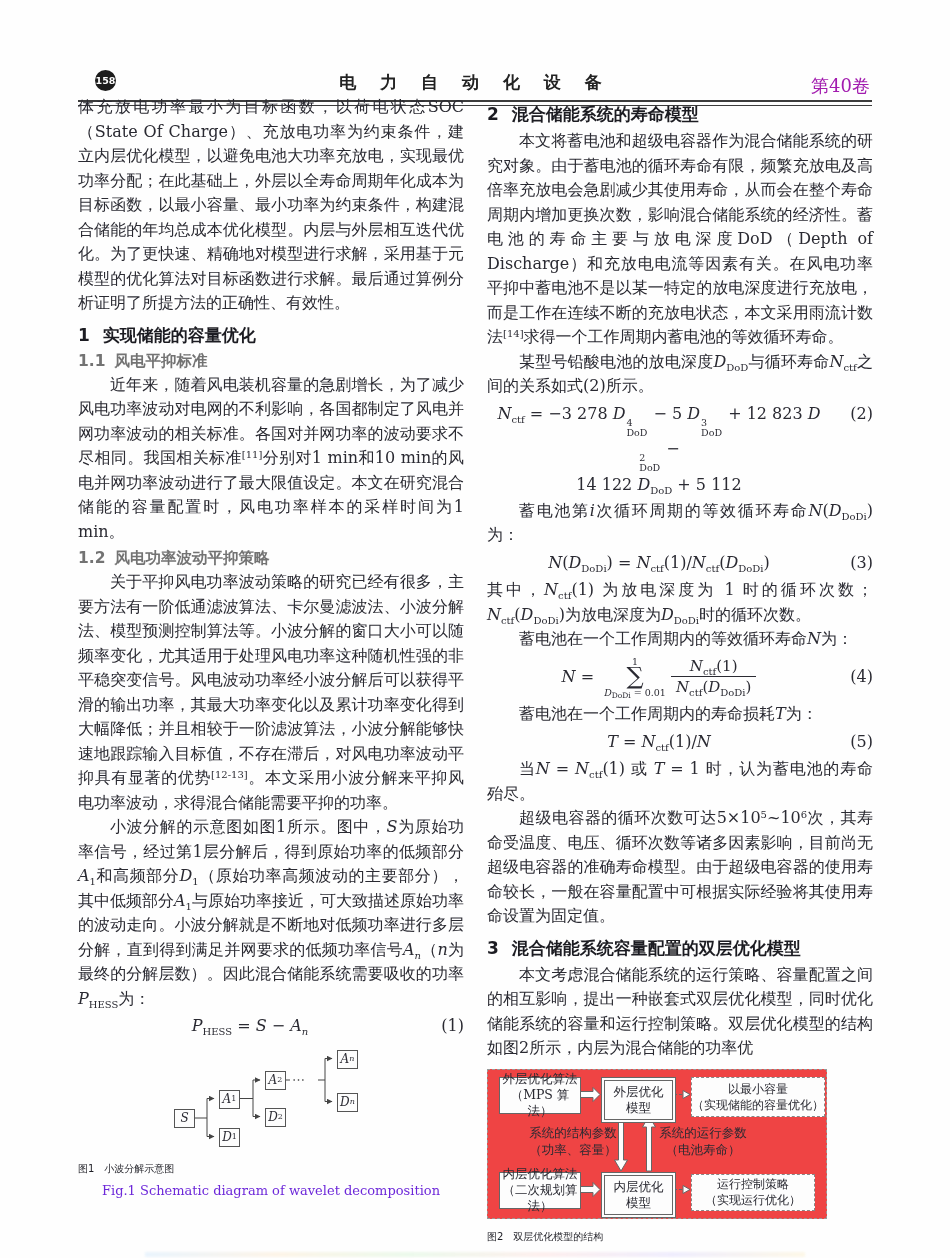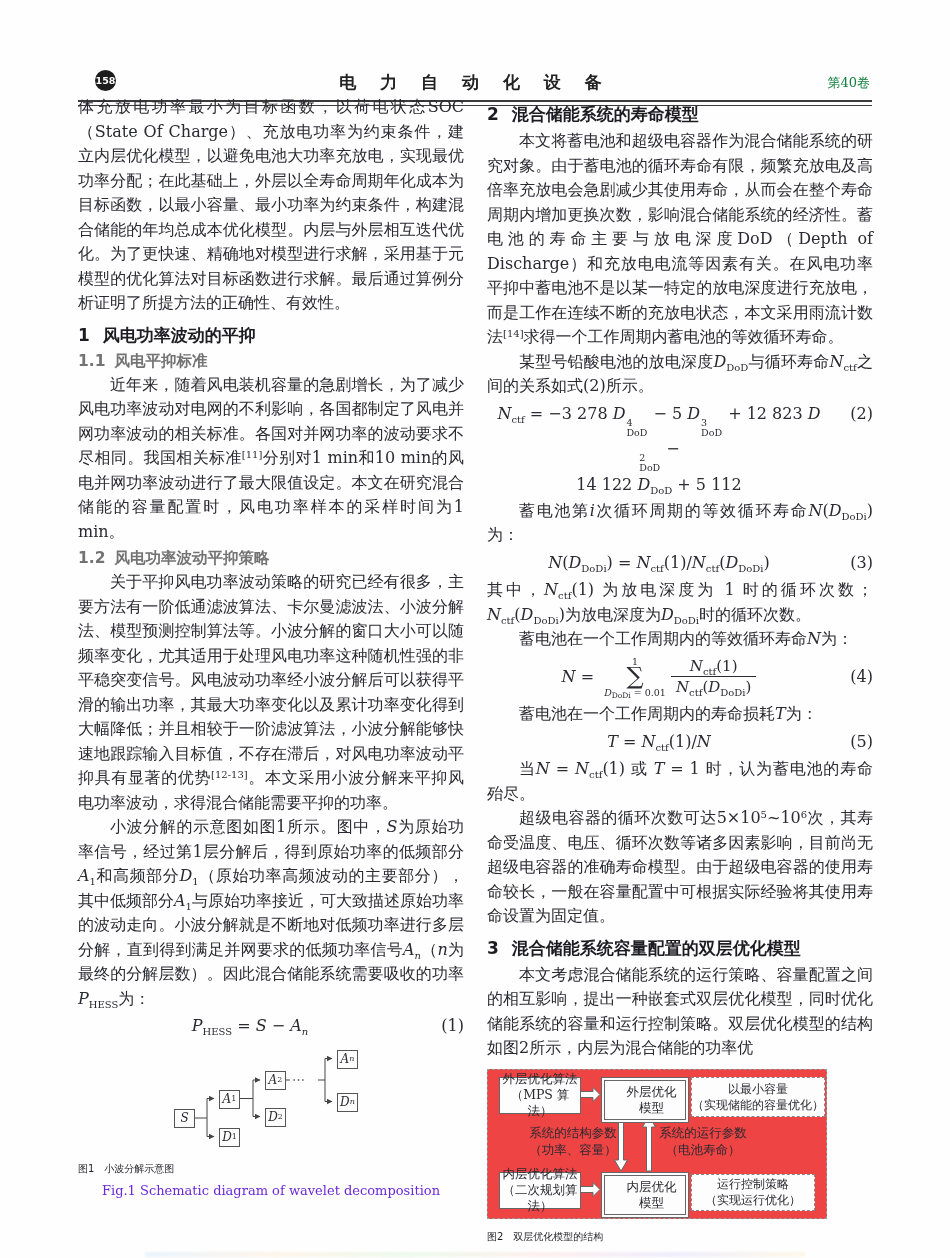--- a/index.html
+++ b/index.html
@@ -4,21 +4,21 @@
 <style>
   html,body{margin:0;padding:0;background:#e8e8e8;}
   .page{position:relative;width:950px;height:1258px;background:#fefefe;margin:0 auto;overflow:hidden;
         font-family:"DejaVu Serif","Liberation Serif",serif;color:#2a2a32;}
   
   .hdr-badge{position:absolute;left:95px;top:70px;width:21px;height:21px;border-radius:50%;
              background:#1c1c1c;color:#fff;font-size:9.5px;font-weight:bold;
              display:flex;align-items:center;justify-content:center;font-family:"DejaVu Sans",sans-serif;}
   .hdr-title{position:absolute;left:0;right:0;top:71px;text-align:center;font-size:17px;font-weight:bold;
              letter-spacing:9px;color:#222;}
-  .hdr-vol{position:absolute;right:80px;top:74px;font-size:13px;color:#15803d;}
+  .hdr-vol{position:absolute;right:80px;top:74px;font-size:18px;color:#a21caf;}
   .rule{position:absolute;left:78px;right:78px;top:100px;height:2.5px;
         border-top:2px solid #3c3c3c;border-bottom:1px solid #3c3c3c;}
   
   .col{position:absolute;top:95px;width:386px;font-size:16px;line-height:24.5px;text-align:justify;}
   .col-left{left:78px;}
   .col-right{left:487px;}
   p.para{margin:0;}
   .indent{text-indent:2em;}
   h2.h1{font-family:"DejaVu Sans","Liberation Sans",sans-serif;font-size:17px;color:#1c1c22;
         margin:7px 0 3px 0;line-height:24px;}
@@ -53,21 +53,21 @@
   .f1box{position:absolute;width:19px;height:17px;border:1px solid #555;background:#fdfdfd;
          display:flex;align-items:center;justify-content:center;font-size:12px;line-height:1;}
   .f1box sub{font-size:8px;vertical-align:-3px;}
   .f1dots{position:absolute;font-size:13px;letter-spacing:2px;color:#444;line-height:1;}
   
   .fig2{position:relative;width:338px;height:148px;border:1px dashed #999;margin-top:8px;background:#ef4444;}
   .fig2 svg{position:absolute;left:0;top:0;}
   .f2box{position:absolute;display:flex;flex-direction:column;align-items:center;justify-content:center;
          font-size:12.5px;line-height:16px;text-align:center;color:#2a2a32;background:#fdfdfd;}
   .f2solid{border:1px solid #666;}
-  .f2dbl{border:4px double #666;padding-left:13px;}
+  .f2dbl{border:4px double #666;}
   .f2dash{border:1px dashed #888;}
   .f2lbl{position:absolute;font-size:12.5px;line-height:17px;text-align:center;color:#2a2a32;}
   
   .cap-zh{text-align:left;font-family:"DejaVu Sans","Liberation Sans",sans-serif;
           font-size:10px;margin-top:9px;line-height:18px;color:#1d1d24;}
   .cap-en{text-align:center;font-size:13px;margin-top:4px;line-height:17px;color:#6d28d9;}
   
   .wm{position:absolute;left:145px;bottom:1px;width:660px;height:5px;opacity:.35;filter:blur(1px);
       background:linear-gradient(90deg,rgba(140,200,250,.5),rgba(250,200,130,.5),rgba(150,230,150,.5),
                  rgba(250,160,150,.45),rgba(170,160,250,.5),rgba(250,220,130,.5));}
@@ -80,21 +80,21 @@
   <div class="hdr-badge">158</div>
   <div class="hdr-title">电 力 自 动 化 设 备</div>
   <div class="hdr-vol">第40卷</div>
   <div class="rule"></div>
 
   <div class="col col-left">
 
     <p class="para">体充放电功率最小为目标函数，以荷电状态SOC（State Of Charge）、充放电功率为约束条件，建立内层优化模型，以避免电池大功率充放电，实现最优功率分配；在此基础上，外层以全寿命周期年化成本为目标函数，以最小容量、最小功率为约束条件，构建混合储能的年均总成本优化模型。内层与外层相互迭代优化。为了更快速、精确地对模型进行求解，采用基于元模型的优化算法对目标函数进行求解。最后通过算例分析证明了所提方法的正确性、有效性。</p>
 
     <h2 class="h1">
-      <span class="hn">1</span><span>风电功率波动的平抑</span>
+      <span class="hn">1</span><span>实现储能的容量优化</span>
     </h2>
 
     <h3 class="h2">
       <span class="hn2">1.1</span><span>风电平抑标准</span>
     </h3>
     <p class="para indent">近年来，随着风电装机容量的急剧增长，为了减少风电功率波动对电网的不利影响，各国都制定了风电并网功率波动的相关标准。各国对并网功率的波动要求不尽相同。我国相关标准<sup>[11]</sup>分别对1 min和10 min的风电并网功率波动进行了最大限值设定。本文在研究混合储能的容量配置时，风电功率样本的采样时间为1 min。</p>
 
     <h3 class="h2">
       <span class="hn2">1.2</span><span>风电功率波动平抑策略</span>
     </h3>

